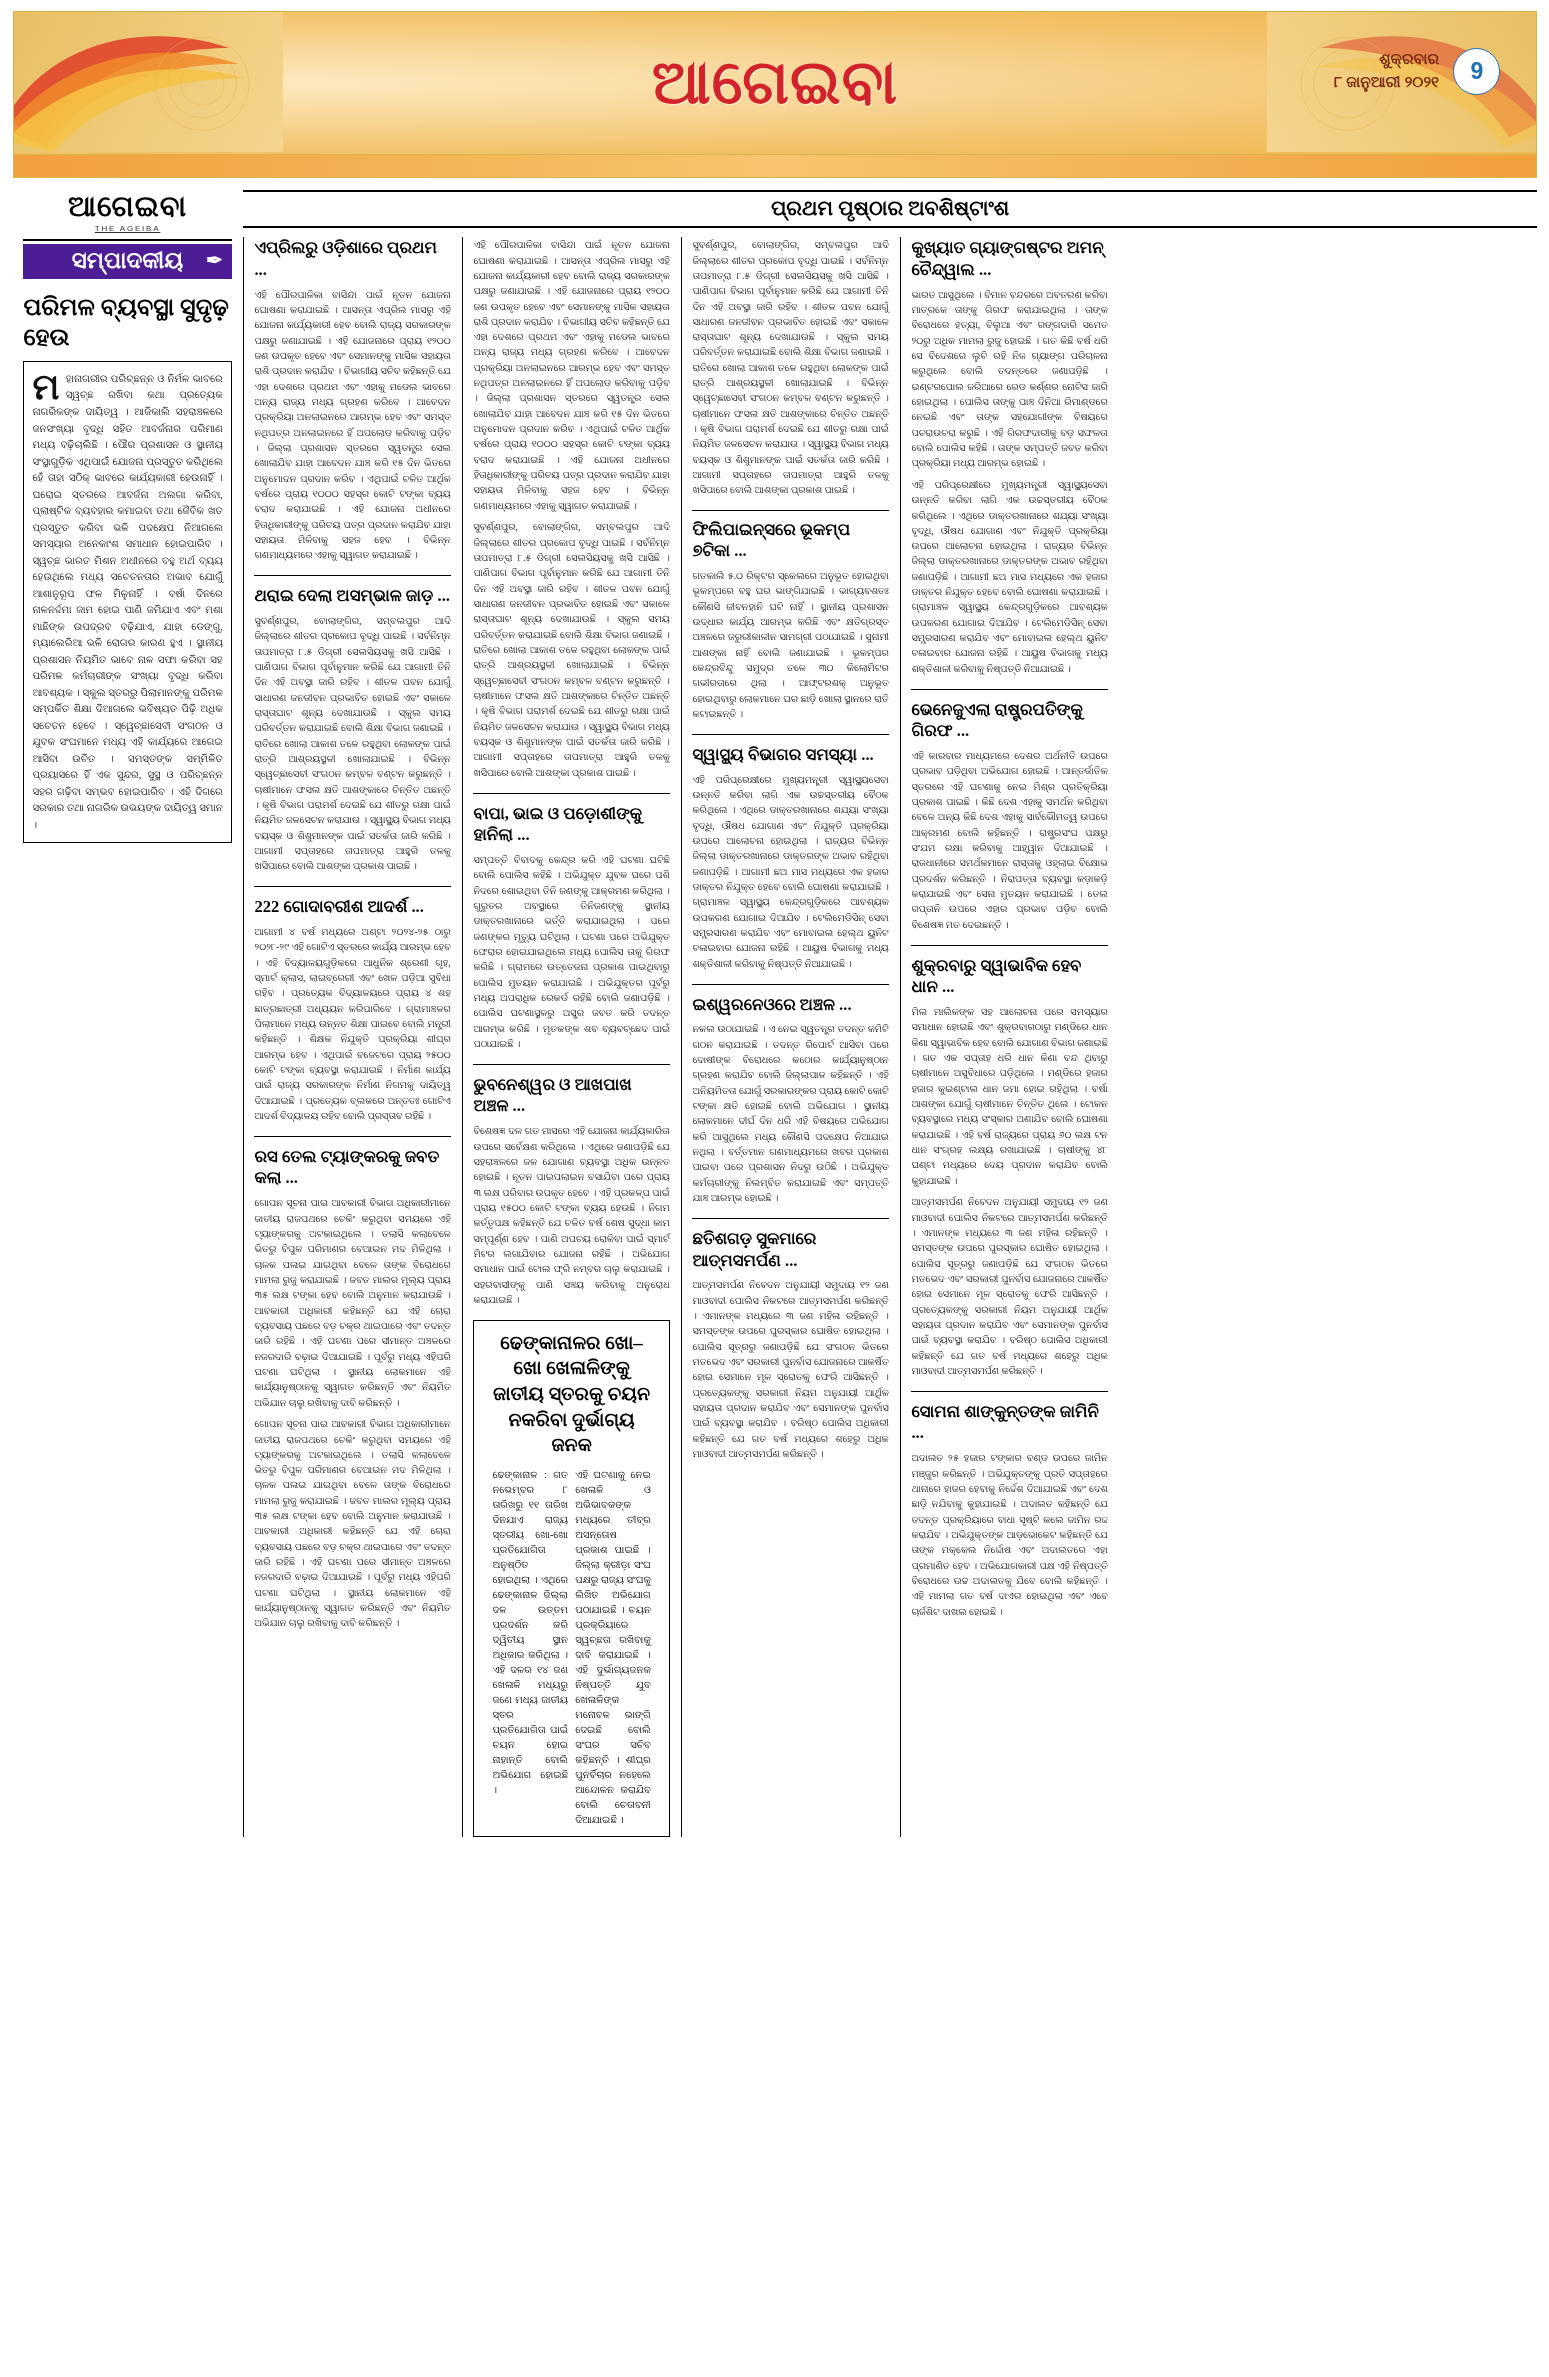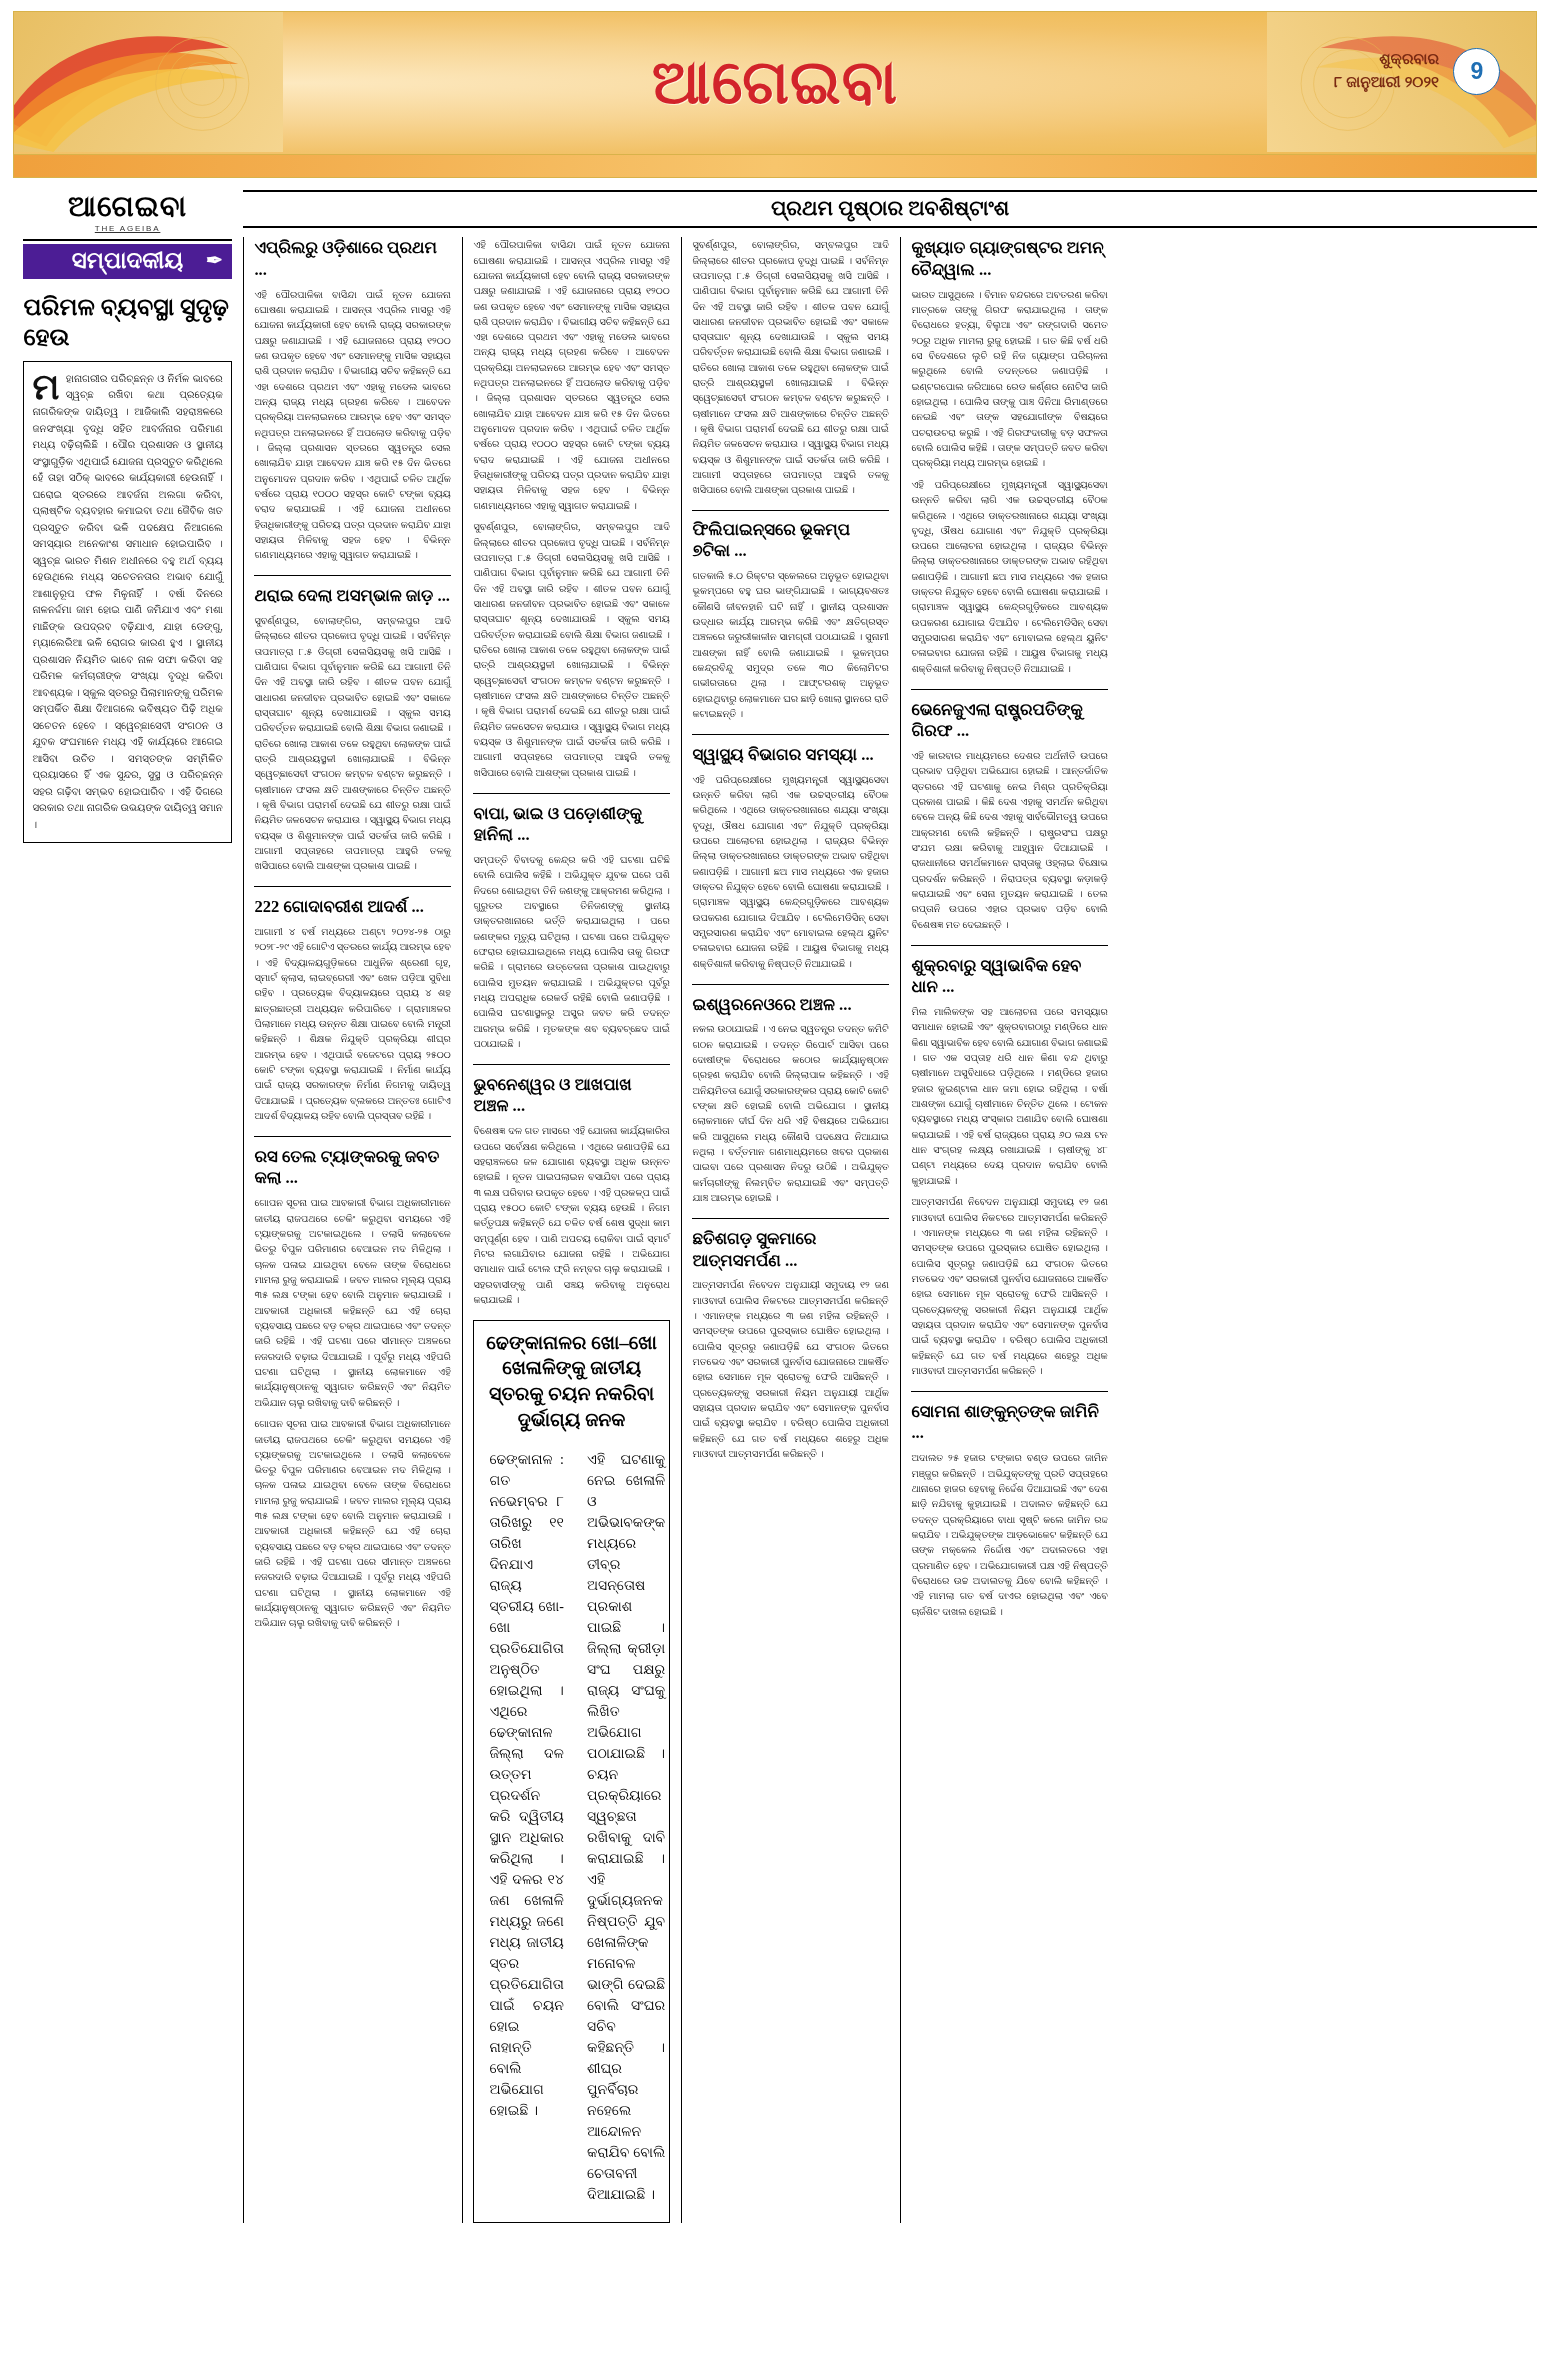--- a/index.html
+++ b/index.html
@@ -157,33 +157,33 @@
     text-align: justify;
     margin: 0 0 6.3px 0;
     color: #111;
   }
   .rule-h { border-top: 1.8px solid #000; margin: 10.8px 0 9px 0; }
   .rule-thin { border-top: 0.9px solid #000; margin: 9px 0 7.2px 0; }
 
   
   .ad-box {
     border: 1.8px solid #000;
-    padding: 9px 7px;
+    padding: 9px 18px;
     margin-top: 9px;
   }
   .ad-box .ad-title {
     font-family: "Liberation Serif", serif;
     text-align: center;
     font-size: 19px; font-weight: bold; line-height: 1.35;
     margin-bottom: 9px;
   }
   .ad-cols { display: flex; gap: 7.2px; }
   .ad-cols p {
     font-family: "Liberation Serif", serif;
-    font-size: 14px; line-height: 1.5; text-align: justify; margin: 8px;
+    font-size: 10px; line-height: 1.5; text-align: justify; margin: 0;
     flex: 1;
   }
 
   .tiny-note { font-size: 8.5px; }
 </style>
 </head>
 <body>
 
 <div class="page">
 

